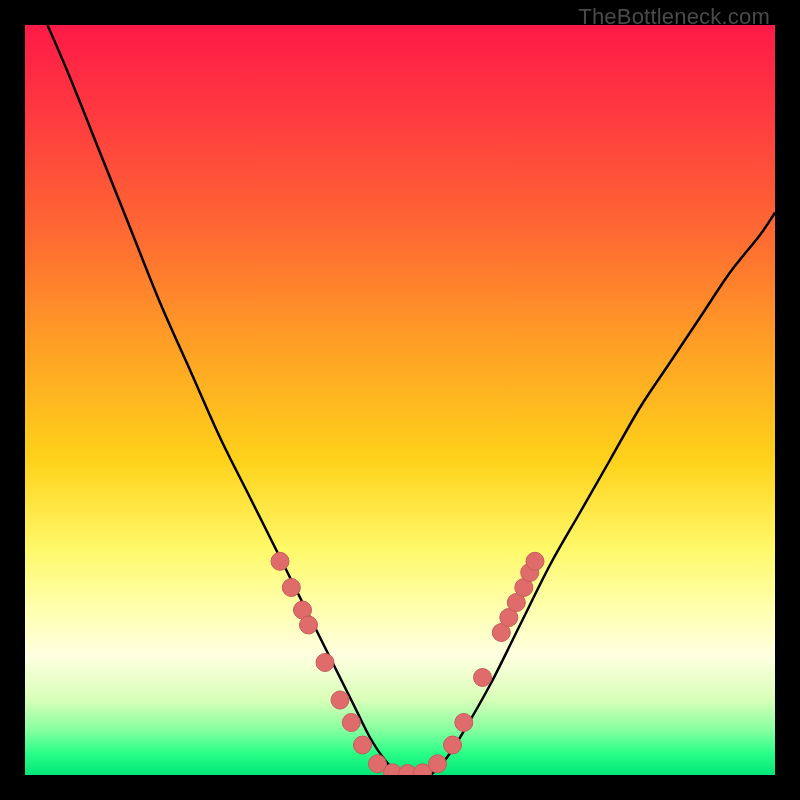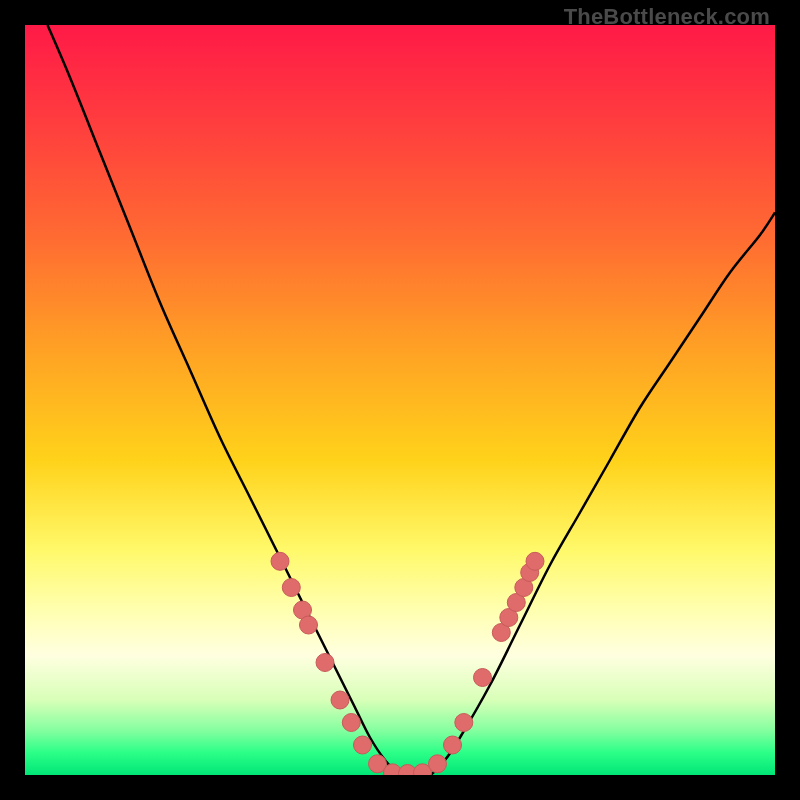--- a/index.html
+++ b/index.html
@@ -40,21 +40,21 @@
       #2cff88 97%,
       #00e676 100%
     );
   }
   .watermark {
     position: absolute;
     top: 4px;
     right: 30px;
     color: #4a4a4a;
     font-size: 22px;
-    font-weight: 700;
+    font-weight: 400;
     letter-spacing: 0.2px;
     z-index: 5;
   }
   svg.curve {
     position: absolute;
     left: 0;
     top: 0;
     width: 750px;
     height: 750px;
     z-index: 3;

